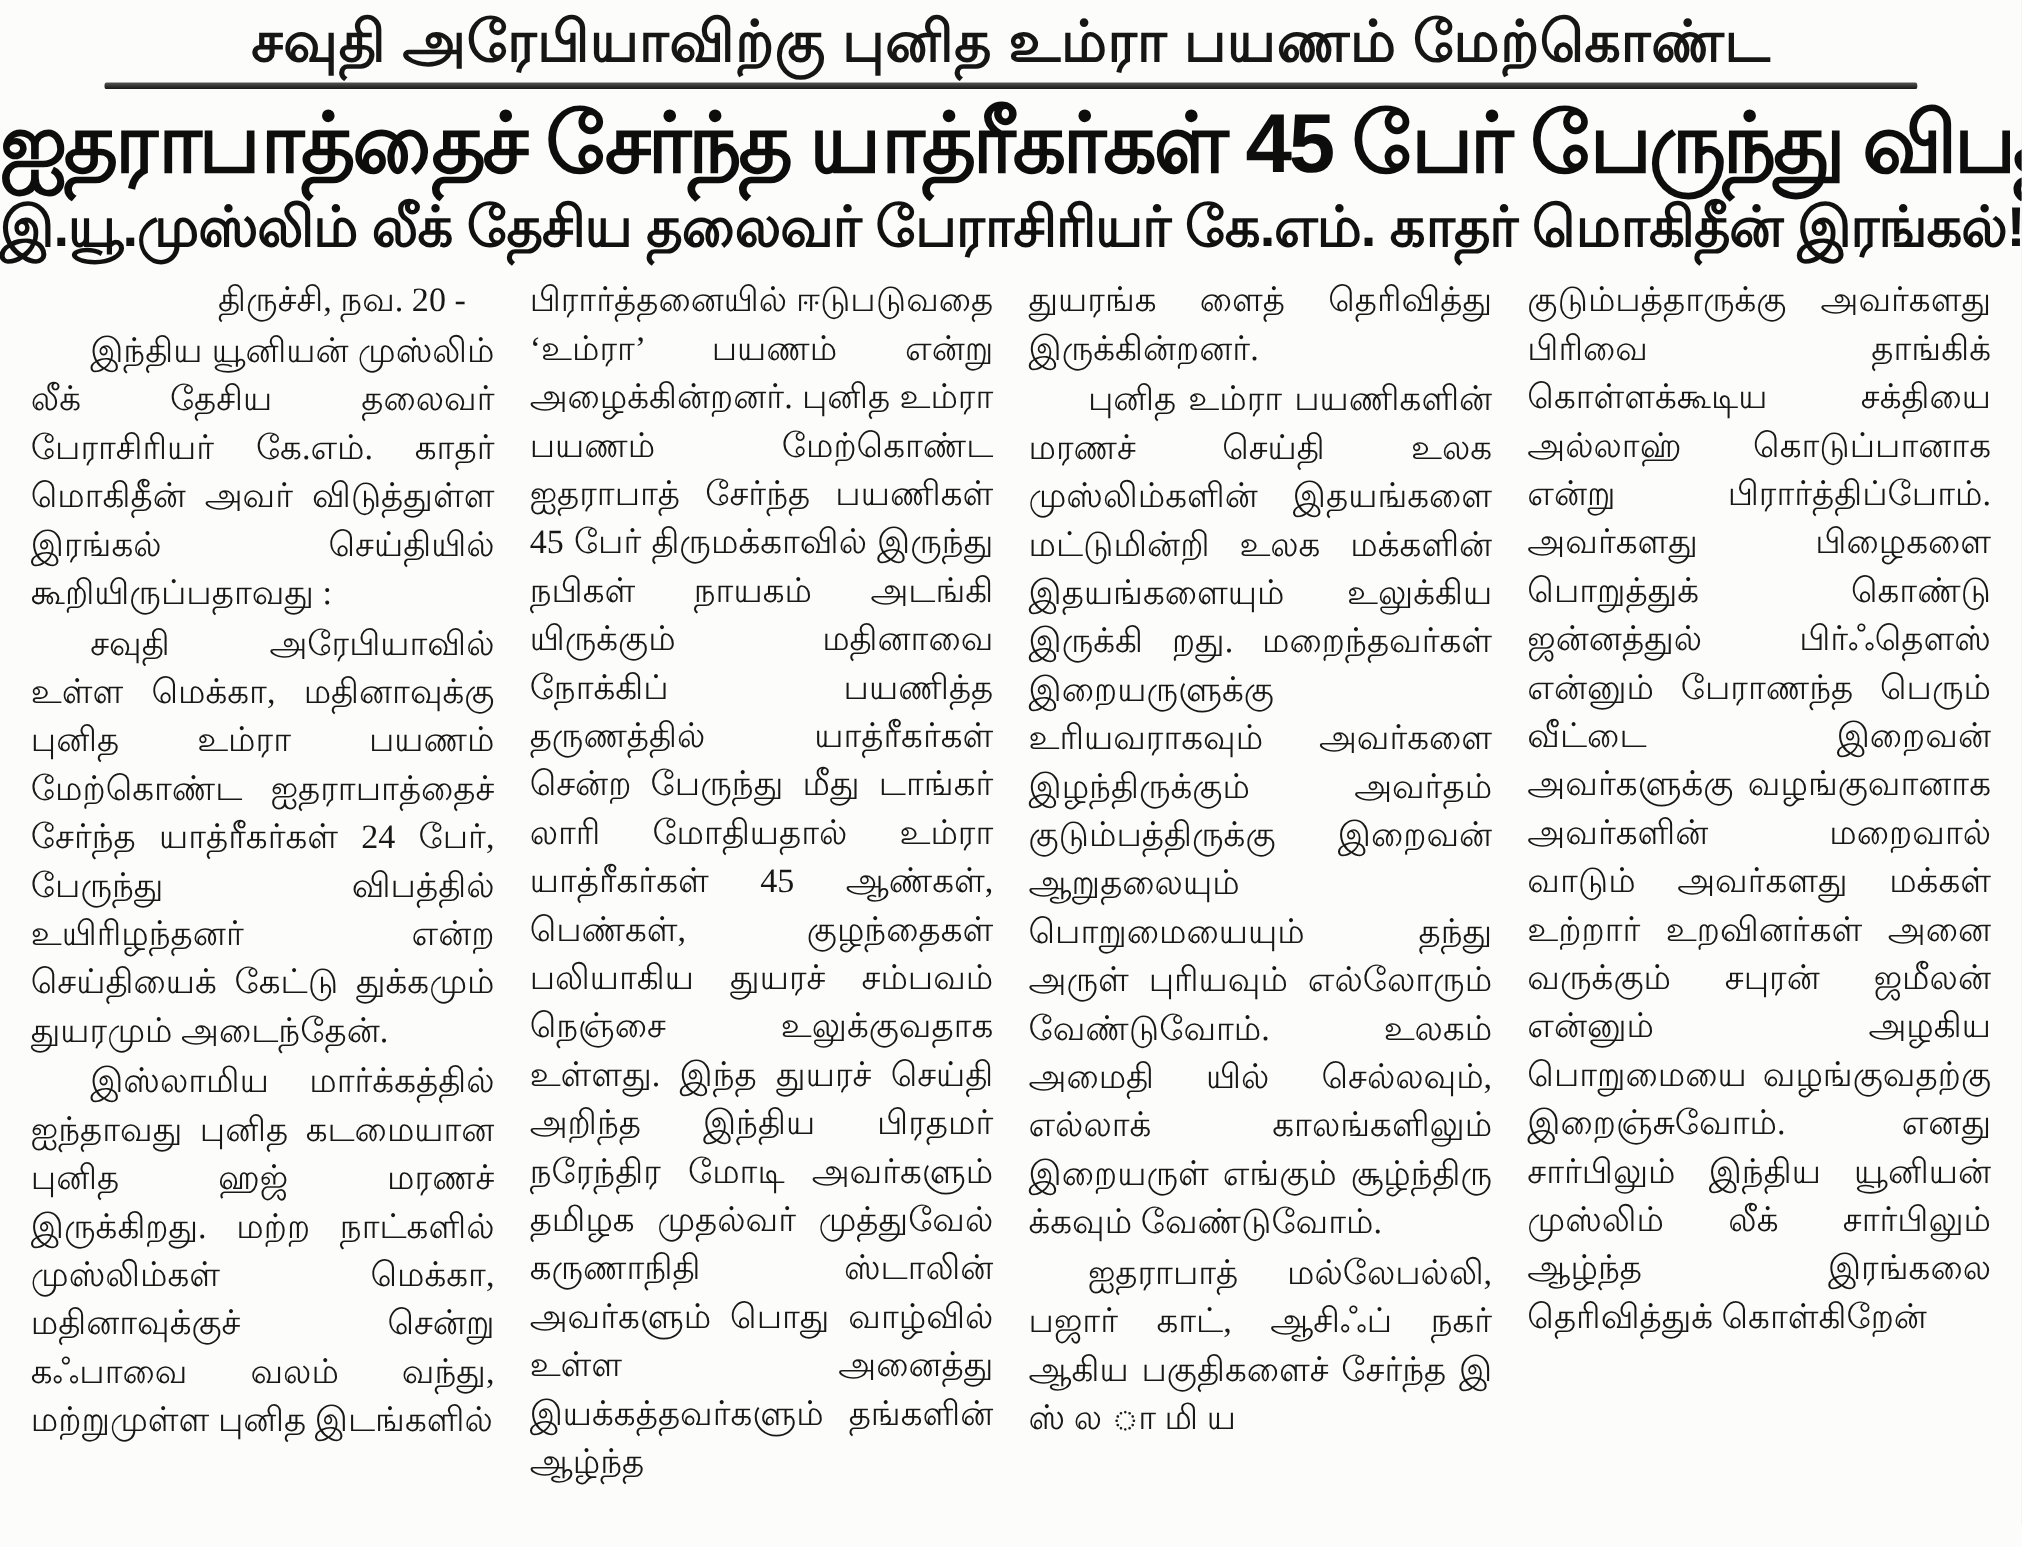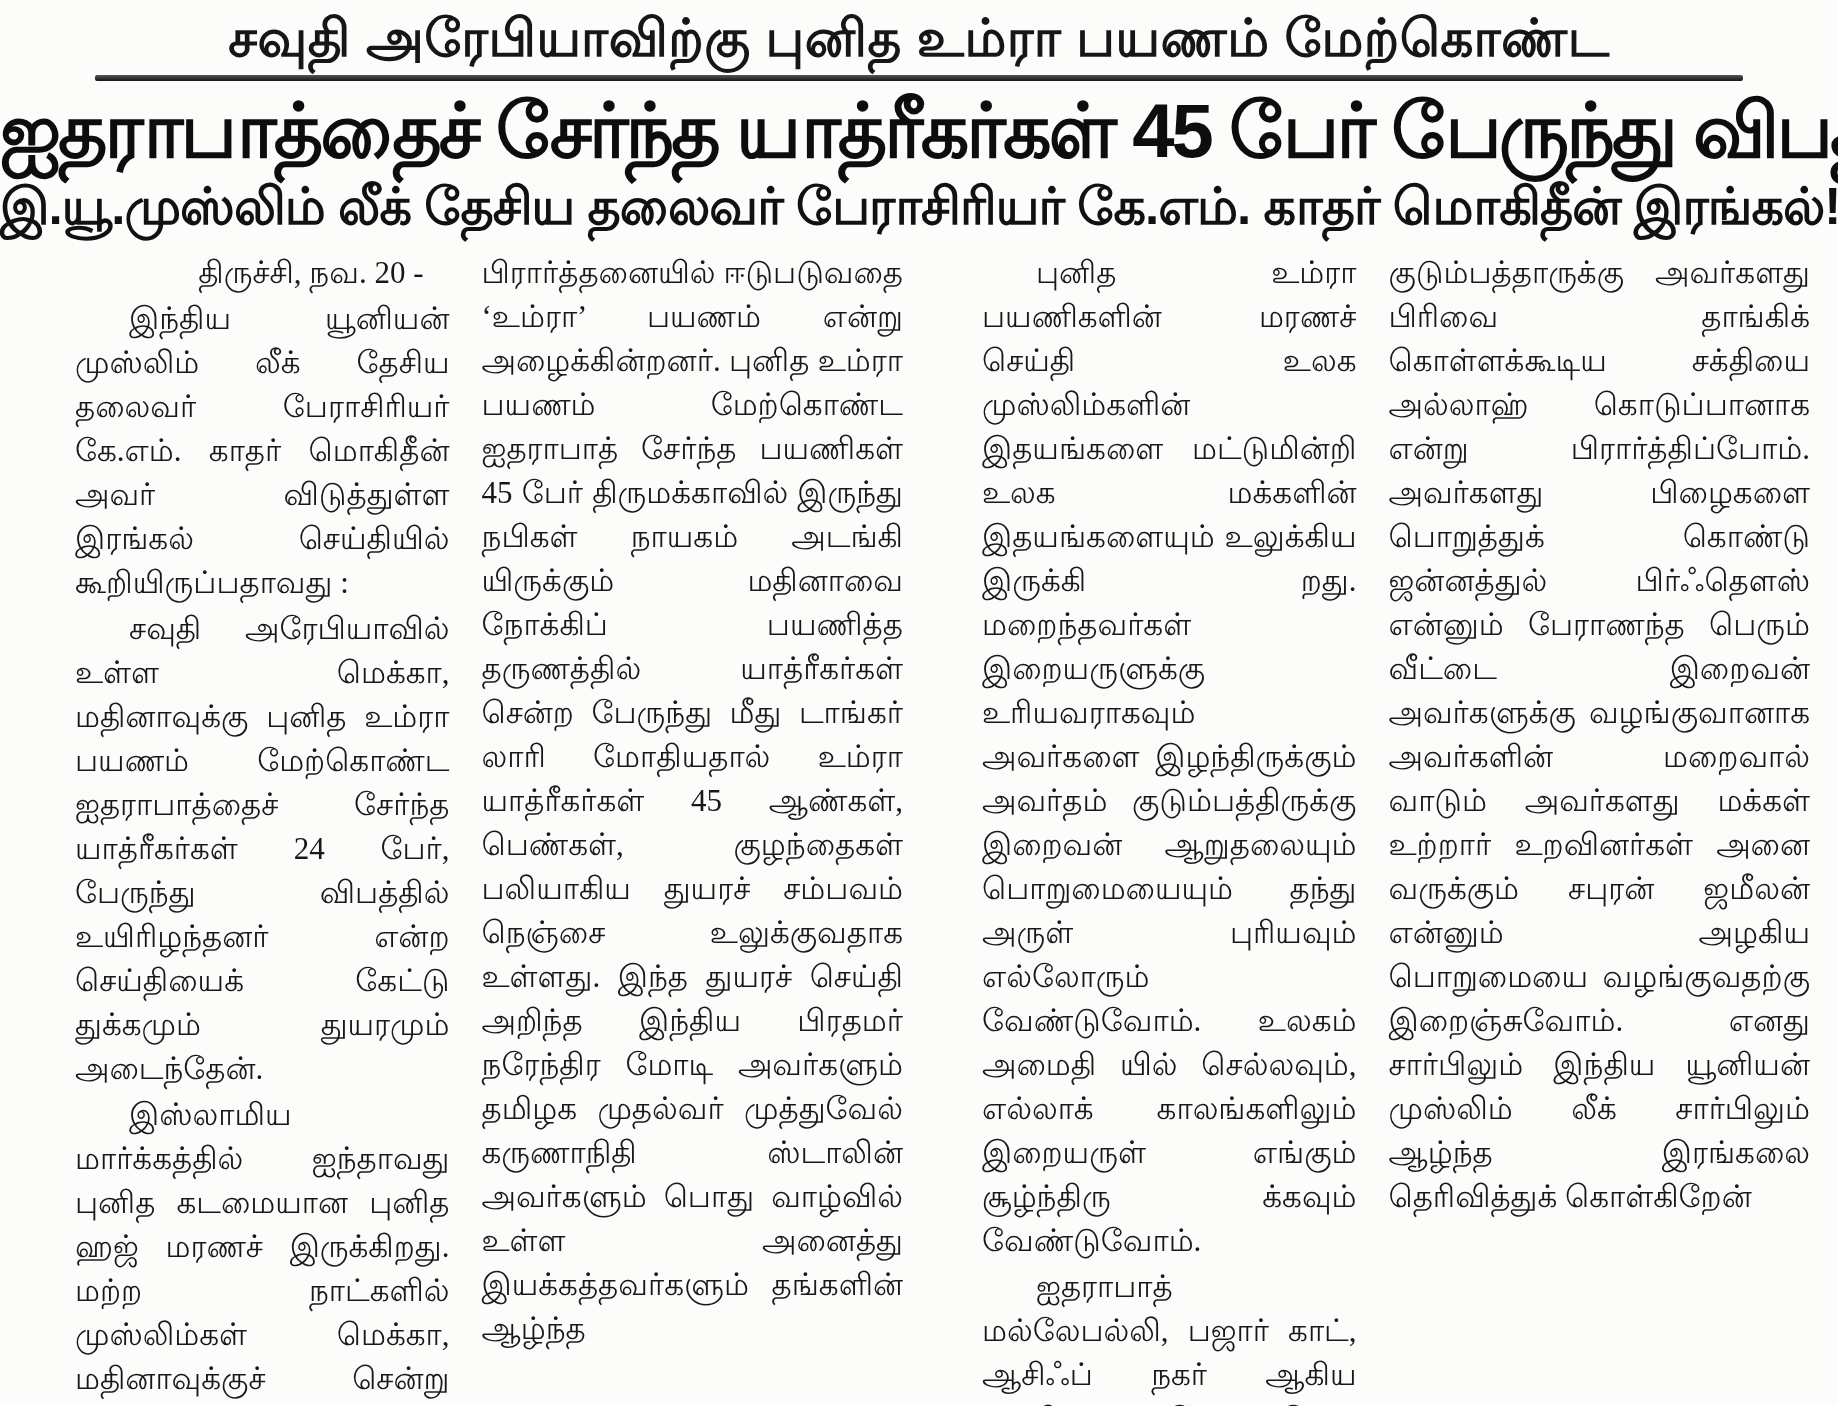--- a/index.html
+++ b/index.html
@@ -57,21 +57,21 @@
   }
   .column{
     flex:1 1 0;
     min-width:0;
     font-size:31px;
     line-height:44px;
     text-align:justify;
     color:#181818;
   }
   .para{margin:0 0 2px 0;}
-  .para.indent{text-indent:54px;margin-left:47px;}
+  .para.indent{text-indent:54px;}
   .para.align-right{text-align:right;padding-right:26px;}
 </style>
 </head>
 <body>
 
 <div class="page">
 
   <div class="masthead">
     <div class="kicker">சவுதி அரேபியாவிற்கு புனித உம்ரா பயணம் மேற்கொண்ட</div>
     <div class="kicker-rule"></div>
@@ -83,20 +83,21 @@
     <div class="column">
         <p class="para align-right">திருச்சி, நவ. 20 -</p>
         <p class="para indent">இந்திய யூனியன் முஸ்லிம் லீக் தேசிய தலைவர் பேராசிரியர் கே.எம். காதர் மொகிதீன் அவர் விடுத்துள்ள இரங்கல் செய்தியில் கூறியிருப்பதாவது :</p>
         <p class="para indent">சவுதி அரேபியாவில் உள்ள மெக்கா, மதினாவுக்கு புனித உம்ரா பயணம் மேற்கொண்ட ஐதராபாத்தைச் சேர்ந்த யாத்ரீகர்கள் 24 பேர், பேருந்து விபத்தில் உயிரிழந்தனர் என்ற செய்தியைக் கேட்டு துக்கமும் துயரமும் அடைந்தேன்.</p>
         <p class="para indent">இஸ்லாமிய மார்க்கத்தில் ஐந்தாவது புனித கடமையான புனித ஹஜ் மரணச் இருக்கிறது. மற்ற நாட்களில் முஸ்லிம்கள் மெக்கா, மதினாவுக்குச் சென்று கஃபாவை வலம் வந்து, மற்றுமுள்ள புனித இடங்களில்</p>
       </div>
     <div class="column">
         <p class="para">பிரார்த்தனையில் ஈடுபடுவதை ‘உம்ரா’ பயணம் என்று அழைக்கின்றனர். புனித உம்ரா பயணம் மேற்கொண்ட ஐதராபாத் சேர்ந்த பயணிகள் 45 பேர் திருமக்காவில் இருந்து நபிகள் நாயகம் அடங்கி யிருக்கும் மதினாவை நோக்கிப் பயணித்த தருணத்தில் யாத்ரீகர்கள் சென்ற பேருந்து மீது டாங்கர் லாரி மோதியதால் உம்ரா யாத்ரீகர்கள் 45 ஆண்கள், பெண்கள், குழந்தைகள் பலியாகிய துயரச் சம்பவம் நெஞ்சை உலுக்குவதாக உள்ளது. இந்த துயரச் செய்தி அறிந்த இந்திய பிரதமர் நரேந்திர மோடி அவர்களும் தமிழக முதல்வர் முத்துவேல் கருணாநிதி ஸ்டாலின் அவர்களும் பொது வாழ்வில் உள்ள அனைத்து இயக்கத்தவர்களும் தங்களின் ஆழ்ந்த</p>
       </div>
     <div class="column">
+        <p class="para">துயரங்க ளைத் தெரிவித்து இருக்கின்றனர்.</p>
         <p class="para indent">புனித உம்ரா பயணிகளின் மரணச் செய்தி உலக முஸ்லிம்களின் இதயங்களை மட்டுமின்றி உலக மக்களின் இதயங்களையும் உலுக்கிய இருக்கி றது. மறைந்தவர்கள் இறையருளுக்கு உரியவராகவும் அவர்களை இழந்திருக்கும் அவர்தம் குடும்பத்திருக்கு இறைவன் ஆறுதலையும் பொறுமையையும் தந்து அருள் புரியவும் எல்லோரும் வேண்டுவோம். உலகம் அமைதி யில் செல்லவும், எல்லாக் காலங்களிலும் இறையருள் எங்கும் சூழ்ந்திரு க்கவும் வேண்டுவோம்.</p>
         <p class="para indent">ஐதராபாத் மல்லேபல்லி, பஜார் காட், ஆசிஃப் நகர் ஆகிய பகுதிகளைச் சேர்ந்த இ ஸ் ல ா மி ய</p>
       </div>
     <div class="column">
         <p class="para">குடும்பத்தாருக்கு அவர்களது பிரிவை தாங்கிக் கொள்ளக்கூடிய சக்தியை அல்லாஹ் கொடுப்பானாக என்று பிரார்த்திப்போம். அவர்களது பிழைகளை பொறுத்துக் கொண்டு ஜன்னத்துல் பிர்ஃதெளஸ் என்னும் பேராணந்த பெரும் வீட்டை இறைவன் அவர்களுக்கு வழங்குவானாக அவர்களின் மறைவால் வாடும் அவர்களது மக்கள் உற்றார் உறவினர்கள் அனை வருக்கும் சபுரன் ஜமீலன் என்னும் அழகிய பொறுமையை வழங்குவதற்கு இறைஞ்சுவோம். எனது சார்பிலும் இந்திய யூனியன் முஸ்லிம் லீக் சார்பிலும் ஆழ்ந்த இரங்கலை தெரிவித்துக் கொள்கிறேன்</p>
       </div>
   </div>
 
 </div>
 

